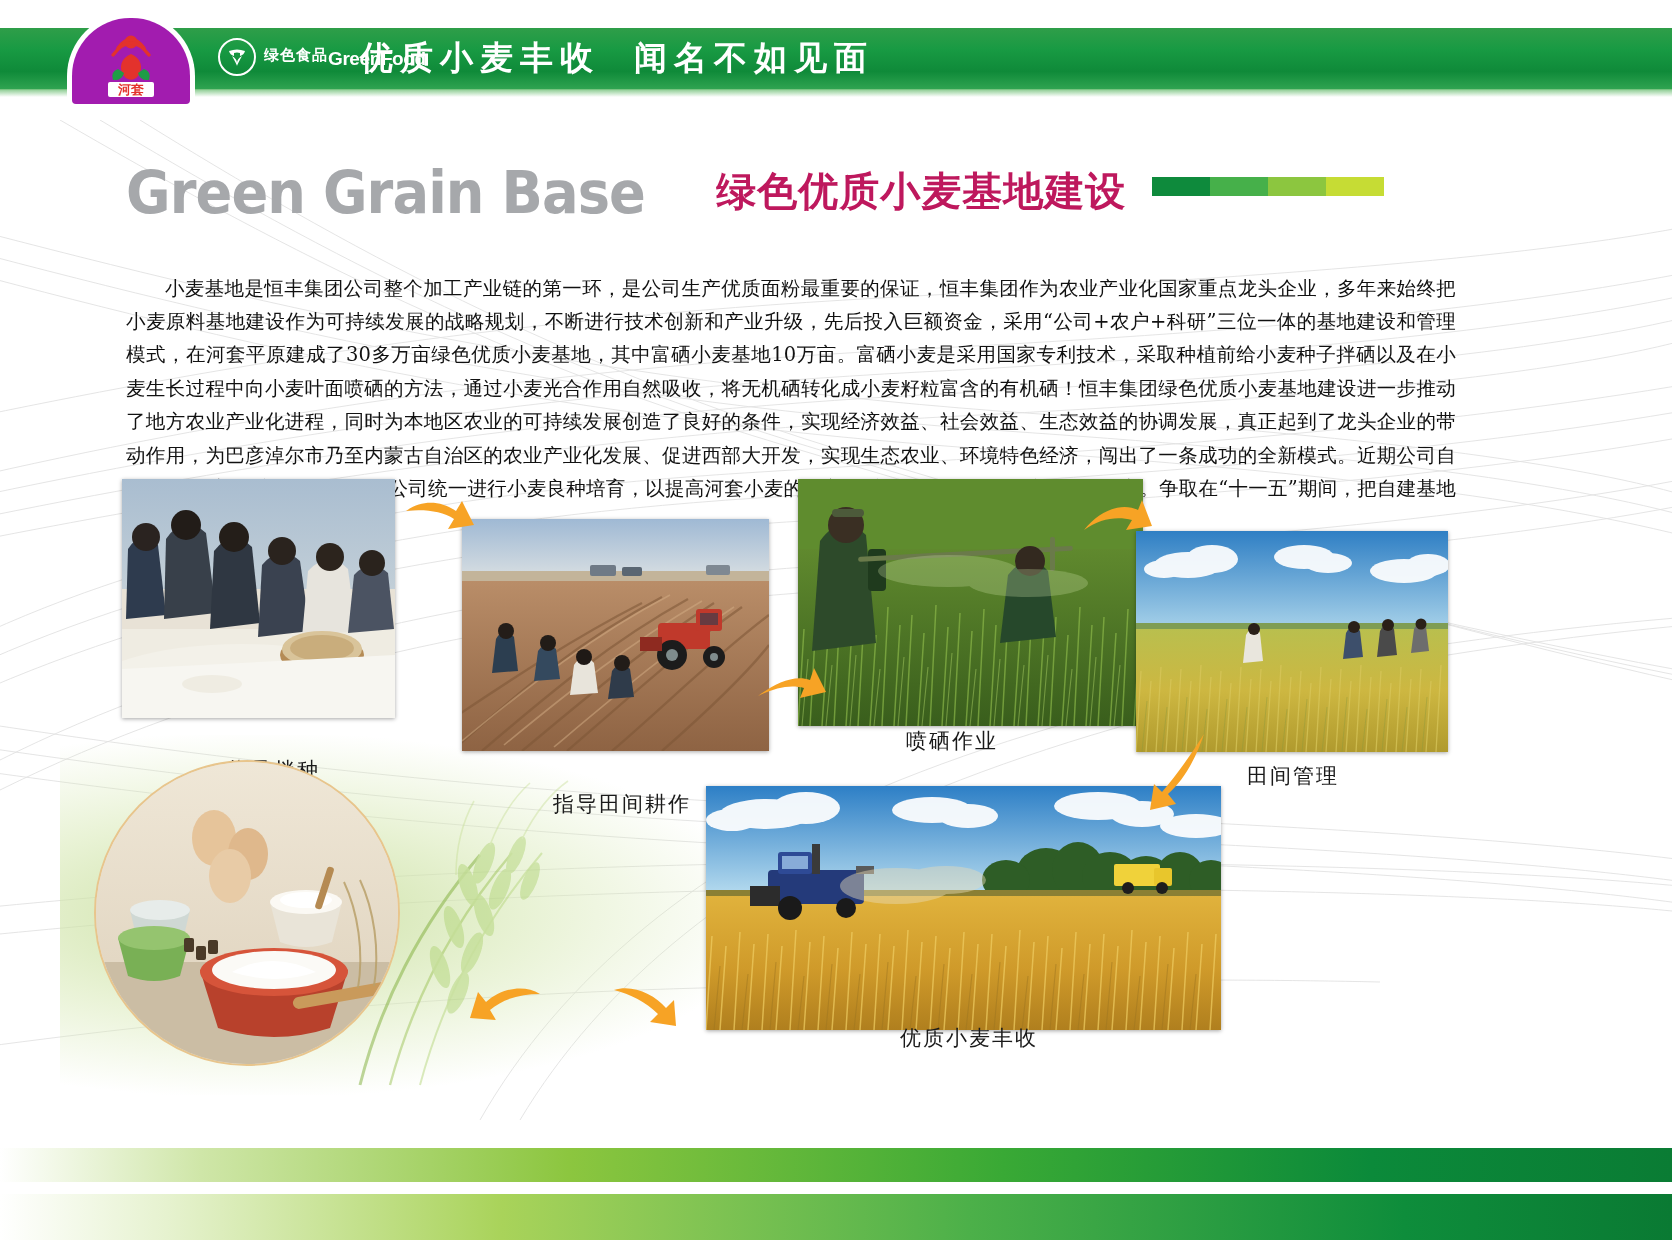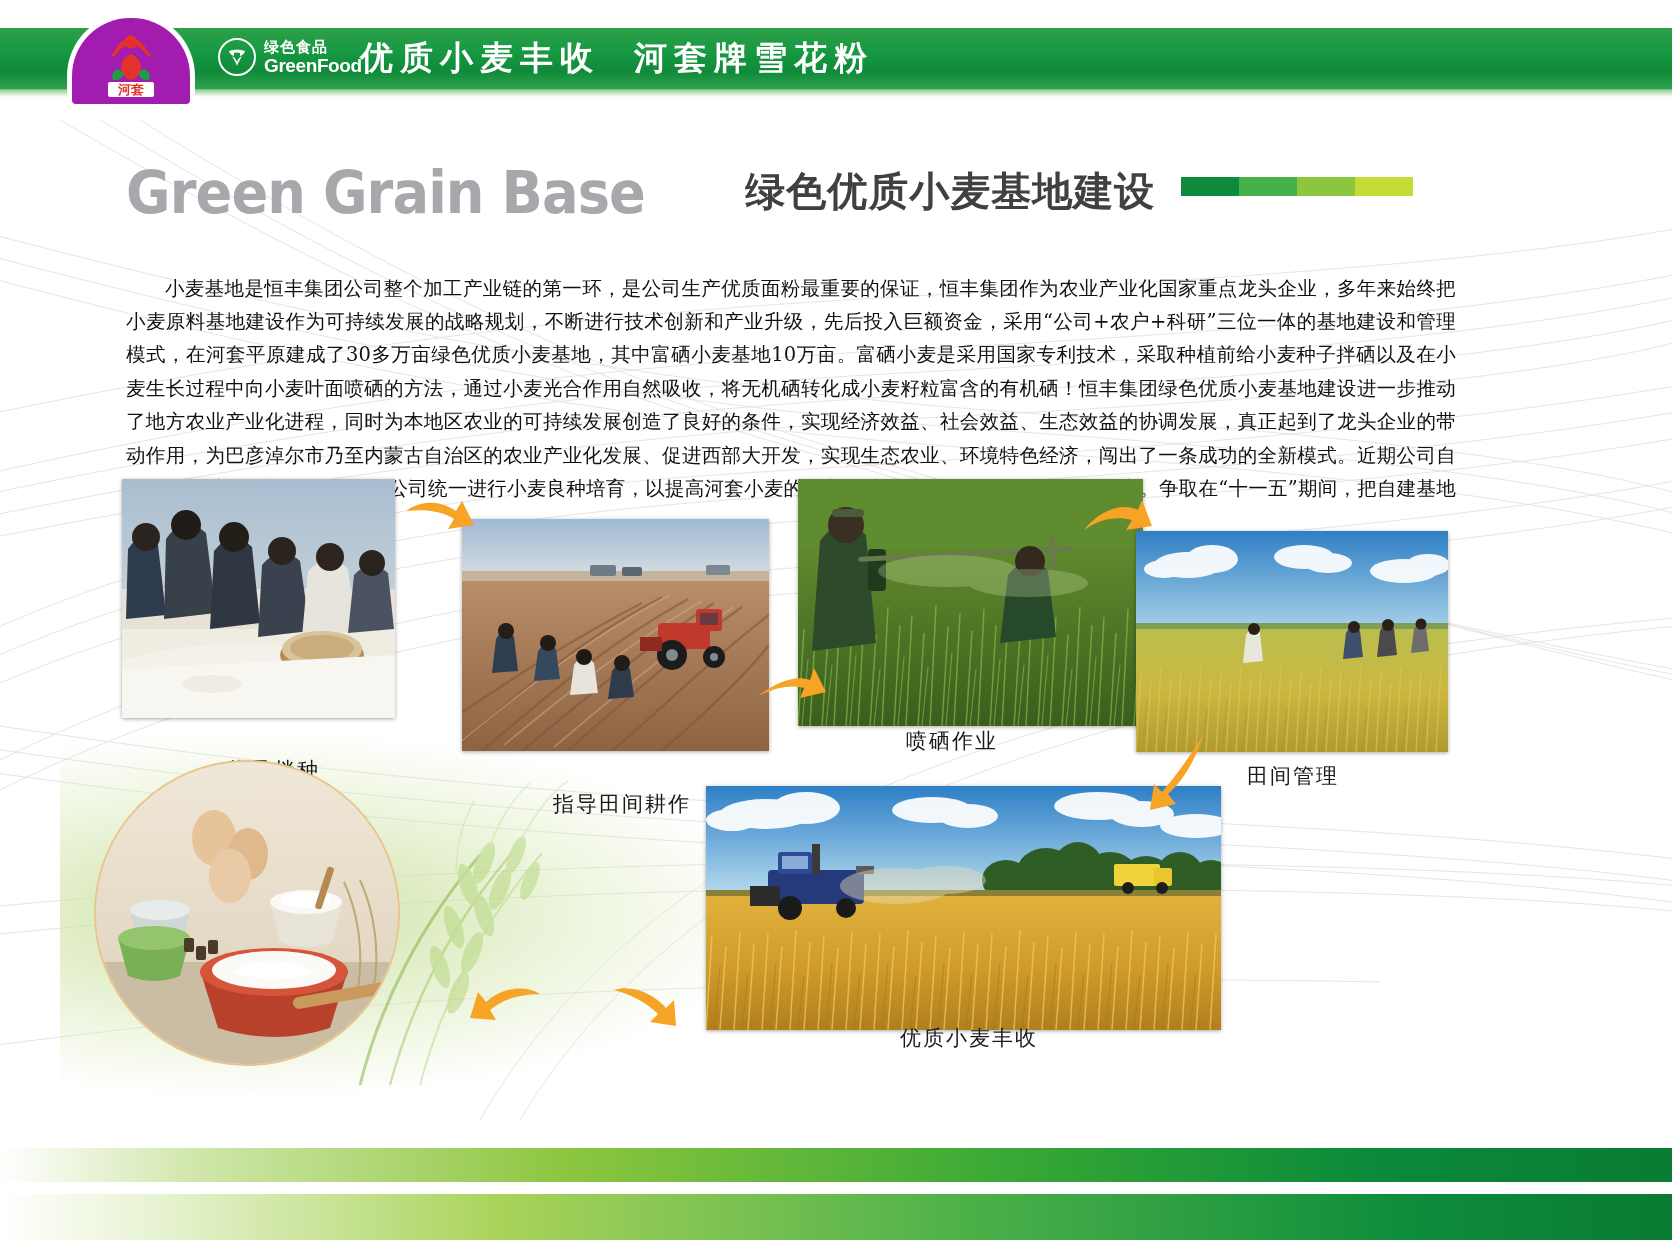--- a/index.html
+++ b/index.html
@@ -25,21 +25,21 @@
     opacity:.9;
   }
 
   
   .gf-mark{position:absolute;left:218px;top:38px;display:flex;align-items:center;gap:8px;z-index:7;}
   .gf-circle{
     width:34px;height:34px;border-radius:50%;border:2.5px solid #ffffff;
     display:flex;align-items:center;justify-content:center;
   }
   .gf-circle svg{display:block;}
-  .gf-text{display:flex;flex-direction:column;line-height:1;}
+  .gf-text{display:flex;flex-direction:row;line-height:1;}
   .gf-cn{font-family:"Liberation Sans",sans-serif;font-size:15px;color:#fff;font-weight:700;letter-spacing:1px;}
   .gf-en{font-family:"Liberation Sans",sans-serif;font-size:19px;color:#fff;font-weight:800;letter-spacing:-.4px;margin-top:2px;}
 
   .banner-slogan{
     position:absolute;left:360px;top:36px;z-index:7;
     font-family:"DejaVu Serif",serif;font-size:33px;color:#ffffff;font-weight:700;
     letter-spacing:7px;white-space:nowrap;
   }
   .banner-slogan .gap{display:inline-block;width:34px;}
 
@@ -53,22 +53,22 @@
   .logo-dome svg{display:block;}
 
   
   .headline{position:absolute;left:126px;top:163px;z-index:6;display:flex;align-items:center;gap:26px;}
   .h-en{
     font-family:"DejaVu Sans",sans-serif;font-weight:700;font-size:59px;color:#a6a8ab;
     letter-spacing:-1px;line-height:1;transform:scaleX(.92);transform-origin:left bottom;
     white-space:nowrap;
   }
   .h-cn{
-    font-family:"DejaVu Serif",serif;font-weight:700;font-size:40px;color:#404040;
-    letter-spacing:1px;line-height:1;white-space:nowrap;padding-bottom:4px;margin-left:29px;
+    font-family:"DejaVu Serif",serif;font-weight:700;font-size:40px;color:#be185d;
+    letter-spacing:1px;line-height:1;white-space:nowrap;padding-bottom:4px;
   }
   .h-bars{display:flex;align-items:center;gap:0;padding-bottom:12px;}
   .h-bars i{display:block;width:58px;height:19px;}
 
   
   .body-copy{
     position:absolute;left:126px;top:252px;width:1330px;z-index:6;
     font-family:"DejaVu Serif","Liberation Serif",serif;
     font-size:19.5px;line-height:33.4px;color:#111;text-align:justify;
     text-indent:2em;letter-spacing:.2px;
@@ -200,21 +200,21 @@
         <path d="M6 10 q5 9 5 10 q0 -1 5 -10 q-5 3 -5 7 q0 -4 -5 -7 z" fill="#ffffff"></path>
       </svg>
     </span>
     <span class="gf-text">
       <span class="gf-cn">绿色食品</span>
       <span class="gf-en">GreenFood</span>
     </span>
   </div>
 
   <div class="banner-slogan">
-    <span>优质小麦丰收</span><span class="gap"></span><span>河套牌雪花粉</span>
+    <span>优质小麦丰收</span><span class="gap"></span><span>闻名不如见面</span>
   </div>
 
   <div class="headline">
     <span class="h-en">Green Grain Base</span>
     <span class="h-cn">绿色优质小麦基地建设</span>
     <span class="h-bars">
       <i style="background:#0e8a3c"></i>
         <i style="background:#46b04a"></i>
         <i style="background:#8cc63f"></i>
         <i style="background:#c6dc34"></i>

